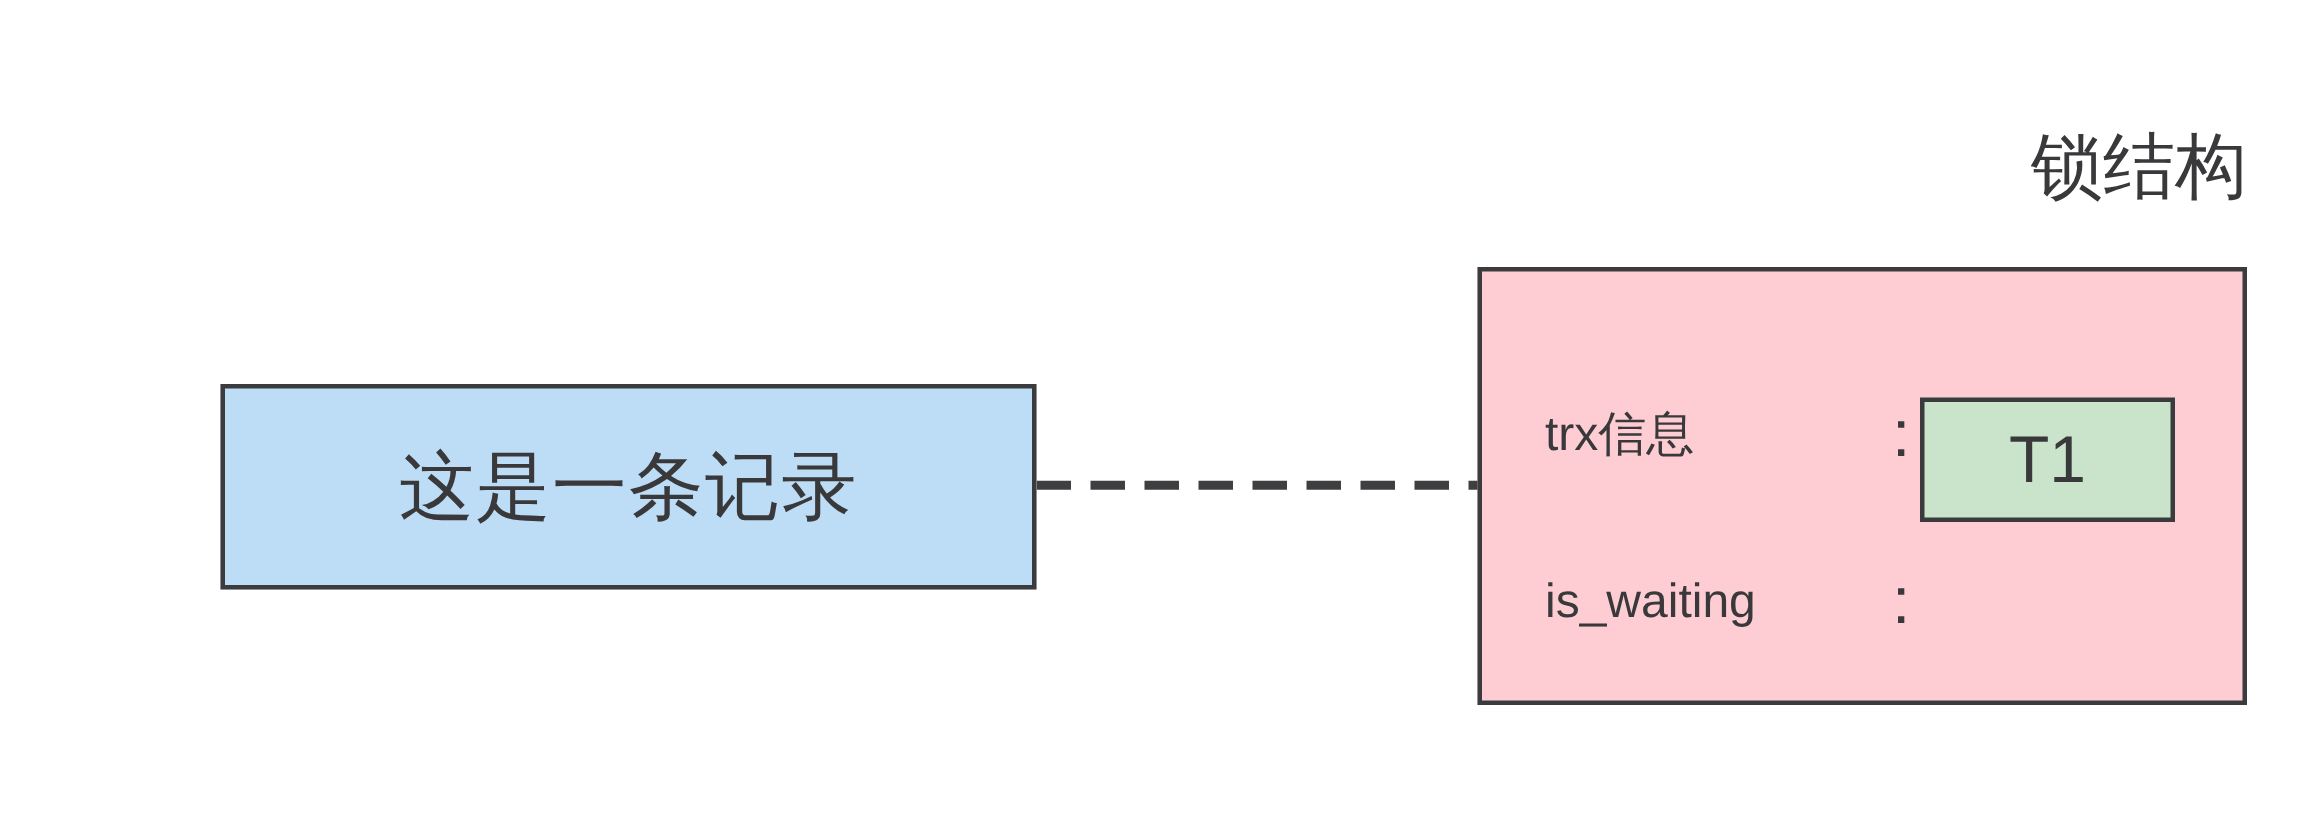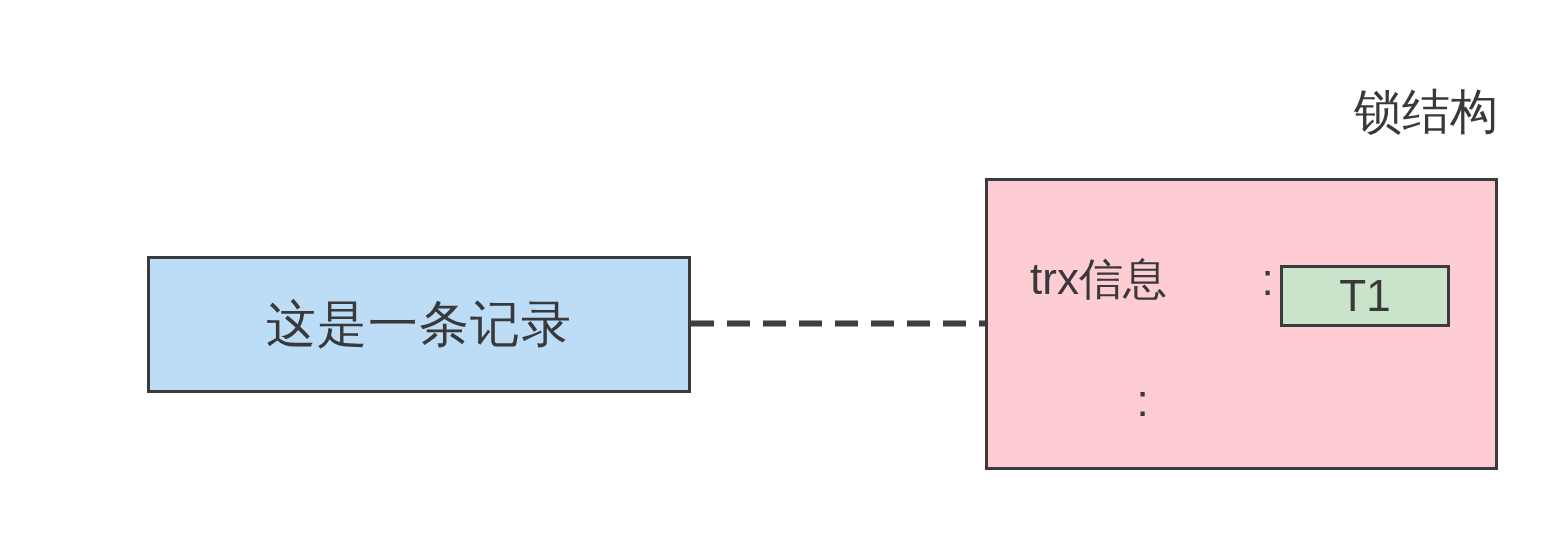--- a/index.html
+++ b/index.html
@@ -75,32 +75,32 @@
     position: absolute;
     left: 42px;
     display: grid;
     grid-template-columns: 225px 25px 170px;
     align-items: center;
     height: 85px;
   }
   .field-row.row-0 { top: 51px; }
   .field-row.row-1 { top: 177px; }
   .field-label {
-    font-size: 44px;
+    font-size: 32px;
     color: var(--text, #39393B);
     white-space: nowrap;
   }
   .field-colon {
     font-size: 44px;
     text-align: center;
     color: var(--text, #39393B);
   }
   .value-box {
     box-sizing: border-box;
-    height: 62px;
+    height: 83px;
     background: var(--value-fill, #C9E4CA);
     border: 3px solid var(--border, #3B3B3D);
     display: flex;
     align-items: center;
     justify-content: center;
     margin-top: 33px;
   }
   .value-box .value-text {
     font-size: 44px;
     color: var(--text, #39393B);
@@ -125,18 +125,19 @@
 
     <div class="field-row row-0">
       <span class="field-label">trx信息</span>
       <span class="field-colon">:</span>
       <span class="value-box">
         <span class="value-text">T1</span>
       </span>
     </div>
 
     <div class="field-row row-1">
+      <span class="field-label">is_waiting</span>
       <span class="field-colon">:</span>
     </div>
 
   </div>
 
 </div>
 
 </body></html>

